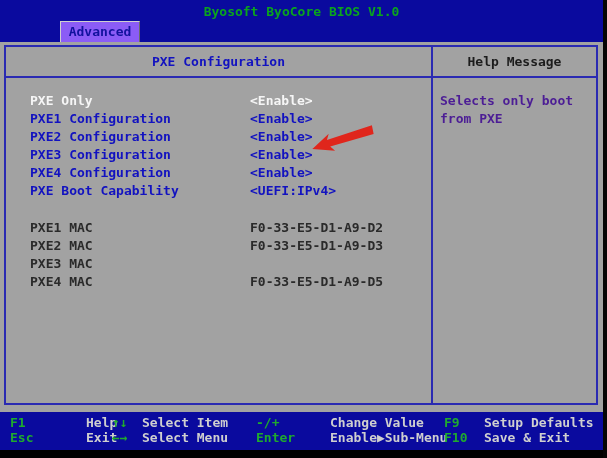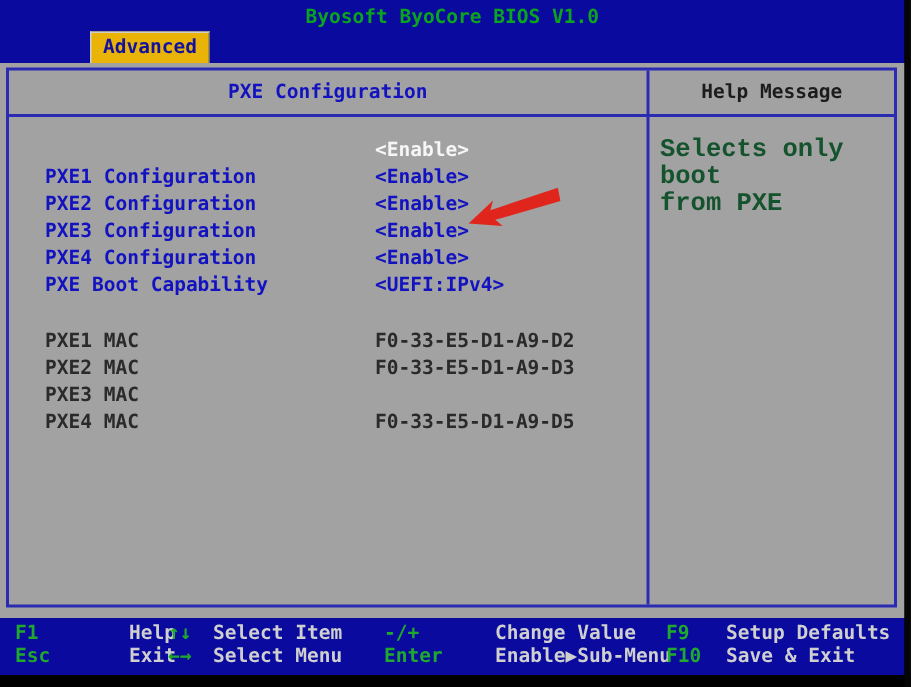--- a/index.html
+++ b/index.html
@@ -6,40 +6,40 @@
   html,body { width:607px; height:458px; background:#000; overflow:hidden; }
   body { font-family:"DejaVu Sans Mono", monospace; font-weight:bold; }
 
   .screen { position:absolute; left:0; top:0; width:607px; height:458px; background:#000; }
   .right-edge { position:absolute; right:0; top:0; width:4px; height:458px; background:#050505; z-index:50; }
 
   
   .topbar { position:absolute; left:0; top:0; width:603px; height:42px; background:#0a0a9e; }
   .bios-title { position:absolute; left:0; top:4px; width:100%; text-align:center;
                 color:#0aa41e; font-size:13px; letter-spacing:0px; }
-  .tab { position:absolute; left:60px; top:21px; width:80px; height:21px; background:#eab308;
+  .tab { position:absolute; left:60px; top:21px; width:80px; height:21px; background:#8b5cf6;
          border-top:1px solid #cfcfcf; border-left:1px solid #cfcfcf; border-right:1px solid #6a6a6a;
          color:#12129e; font-size:13px; text-align:center; line-height:20px; }
 
   
   .main { position:absolute; left:0; top:42px; width:603px; height:370px; background:#a2a2a2; }
   .panel-box { position:absolute; left:4px; top:3px; width:594px; height:360px;
                border:2px solid #2a2ab2; }
   .divider { position:absolute; left:425px; top:0; width:2px; height:100%; background:#2a2ab2; }
   .header-row { position:absolute; left:0; top:0; width:100%; height:31px;
                 border-bottom:2px solid #2a2ab2; }
   .header-left { position:absolute; left:0; top:0; width:425px; height:29px; line-height:29px;
                  text-align:center; color:#1212c0; font-size:13px; }
   .header-right { position:absolute; left:427px; top:0; width:163px; height:29px; line-height:29px;
                   text-align:center; color:#1c1c1c; font-size:13px; }
 
   .left-col { position:absolute; left:0; top:33px; width:425px; bottom:0; }
   .right-col { position:absolute; left:427px; top:33px; width:163px; bottom:0; }
-  .help-text { margin:12px 0 0 7px; color:#14532d; font-size:17px; line-height:18px;
-               white-space:pre-line;font-family:Liberation Mono, monospace; }
+  .help-text { margin:12px 0 0 7px; color:#4c1d95; font-size:13px; line-height:18px;
+               white-space:pre-line; }
 
   .opt-list { margin-top:12px; }
   .mac-list { margin-top:19px; }
   .row { position:relative; height:18px; line-height:18px; font-size:13px; }
   .row .lbl { position:absolute; left:24px; }
   .row .val { position:absolute; left:244px; }
   .row.blue { color:#1212c0; }
   .row.selected { color:#f6f6f6; }
   .row.dark { color:#2a2a2a; }
 
@@ -75,20 +75,21 @@
     <div class="panel-box">
       <div class="header-row">
         <div class="header-left">PXE Configuration</div>
         <div class="header-right">Help Message</div>
       </div>
       <div class="divider"></div>
 
       <div class="left-col">
         <div class="opt-list">
           <div class="row selected">
+            <span class="lbl">PXE Only</span>
             <span class="val">&lt;Enable&gt;</span>
           </div>
           <div class="row blue">
             <span class="lbl">PXE1 Configuration</span>
             <span class="val">&lt;Enable&gt;</span>
           </div>
           <div class="row blue">
             <span class="lbl">PXE2 Configuration</span>
             <span class="val">&lt;Enable&gt;</span>
           </div>

